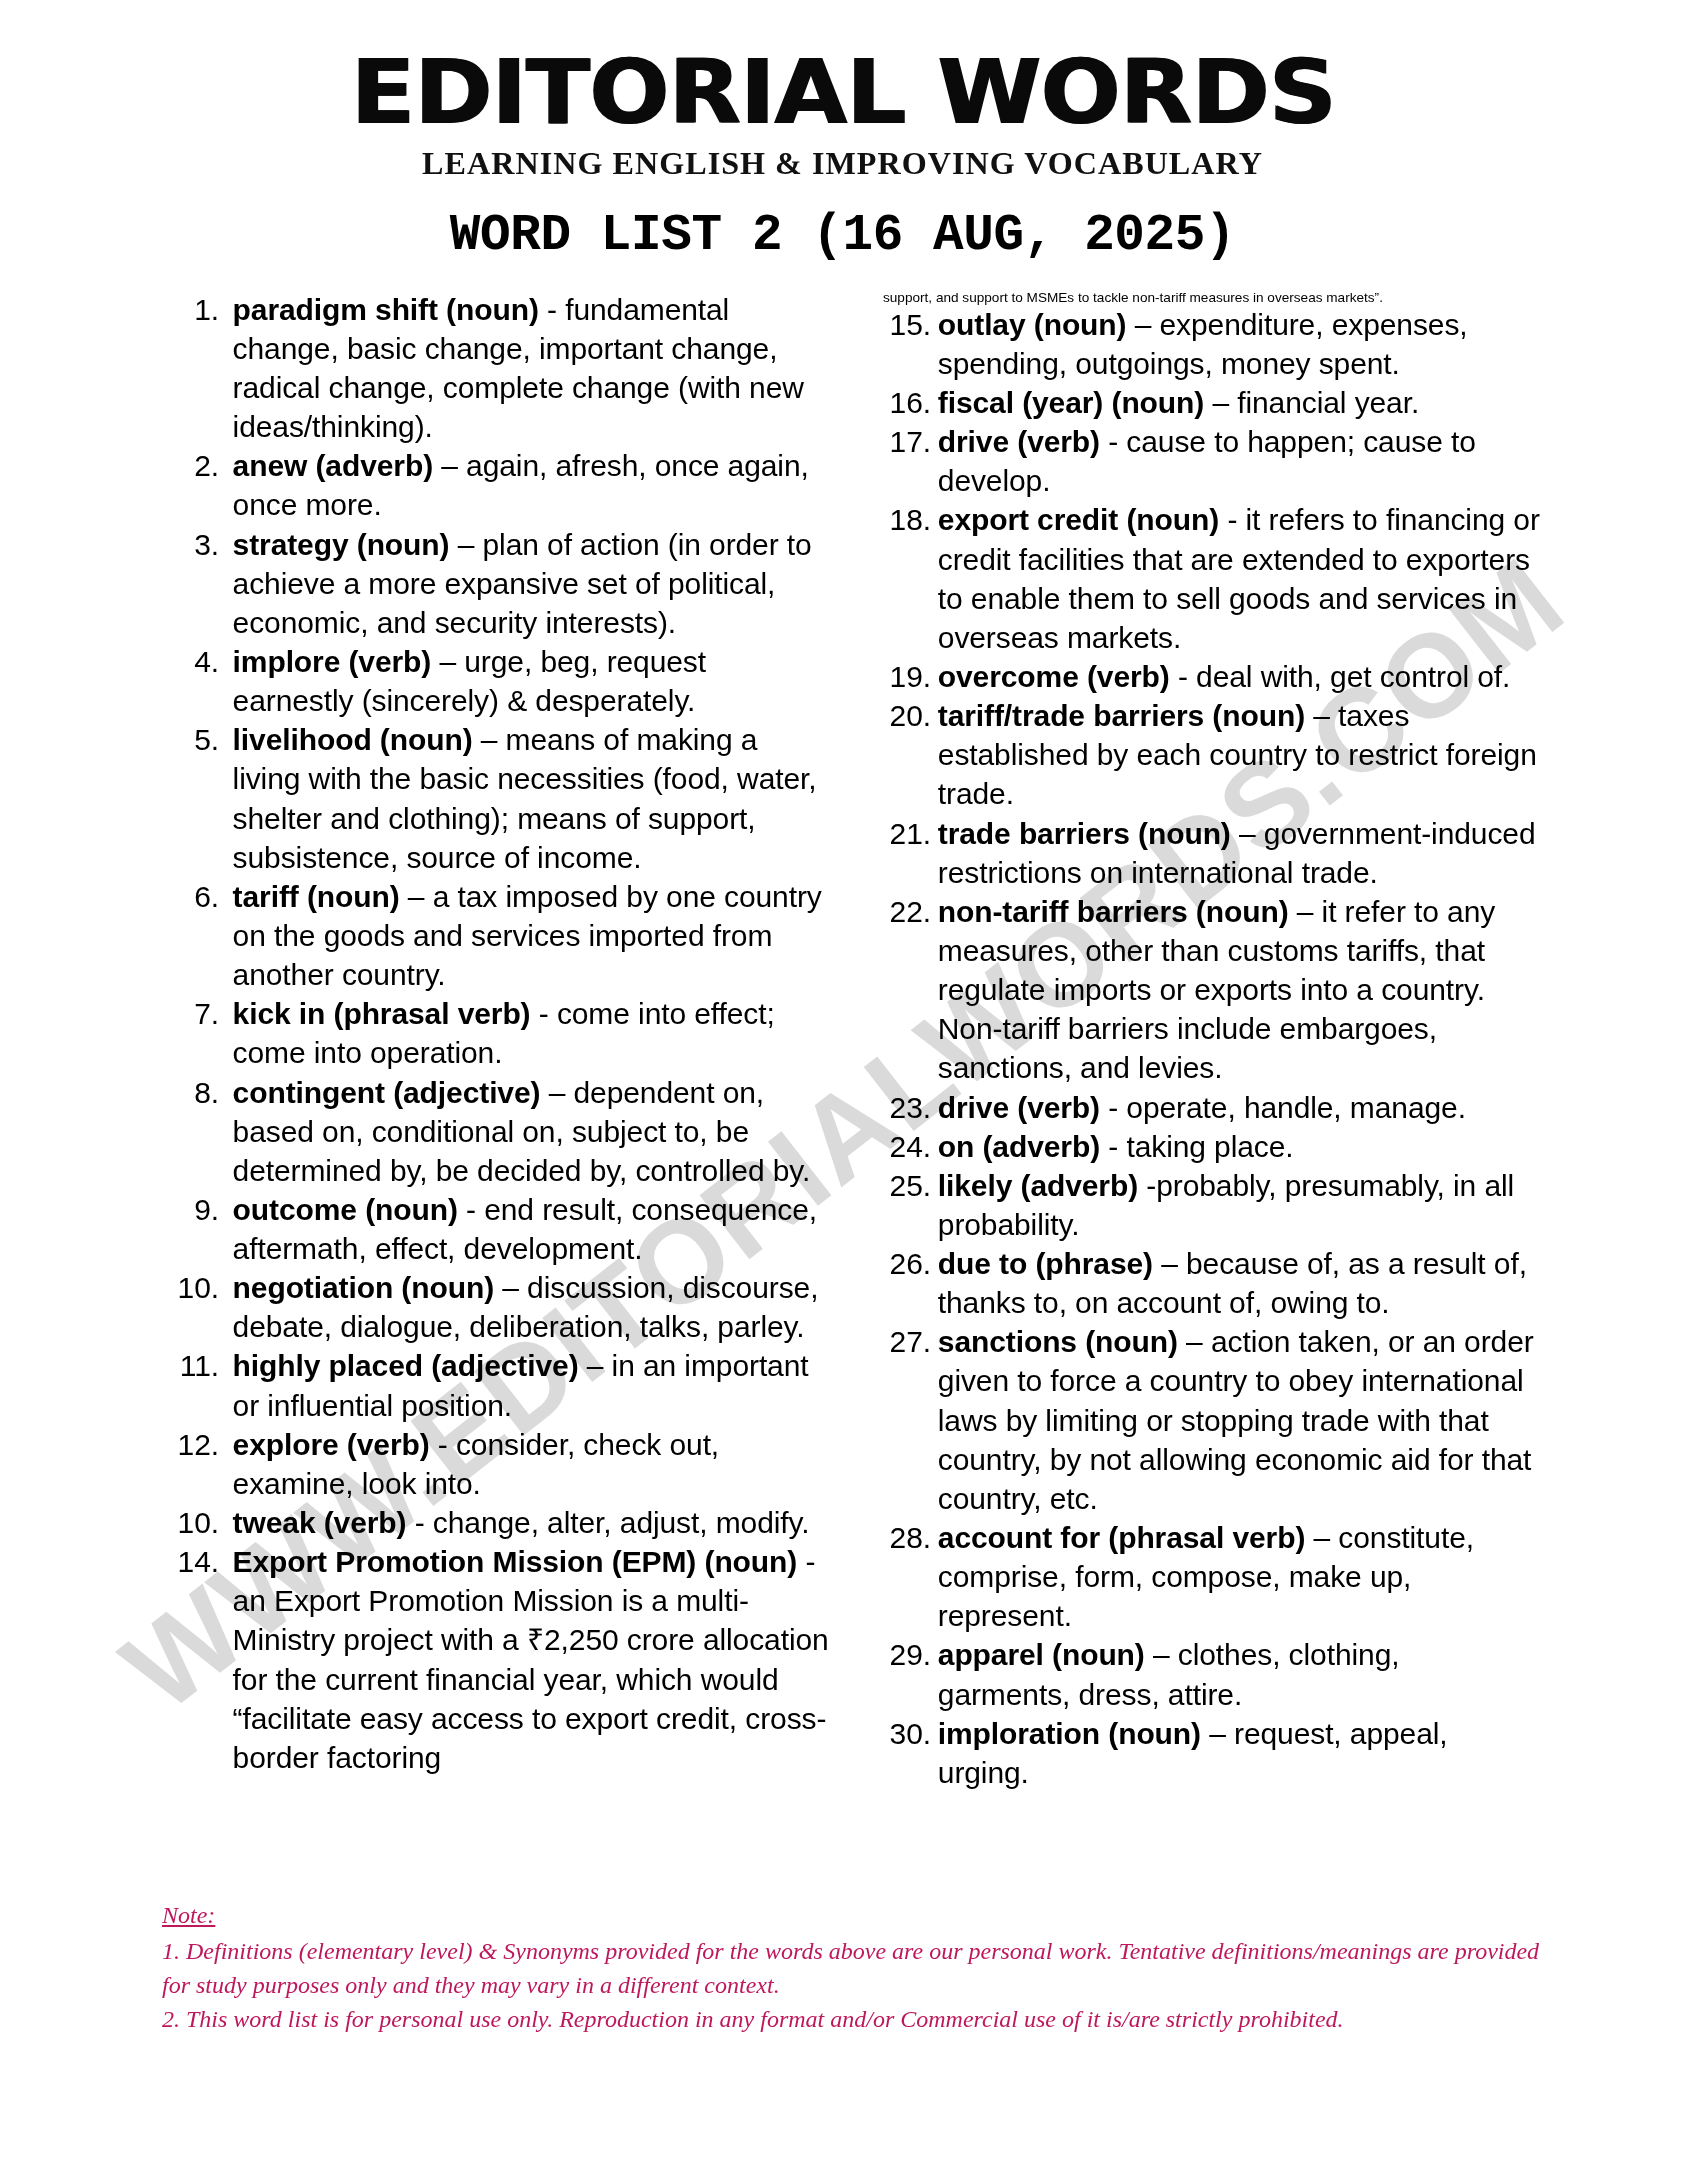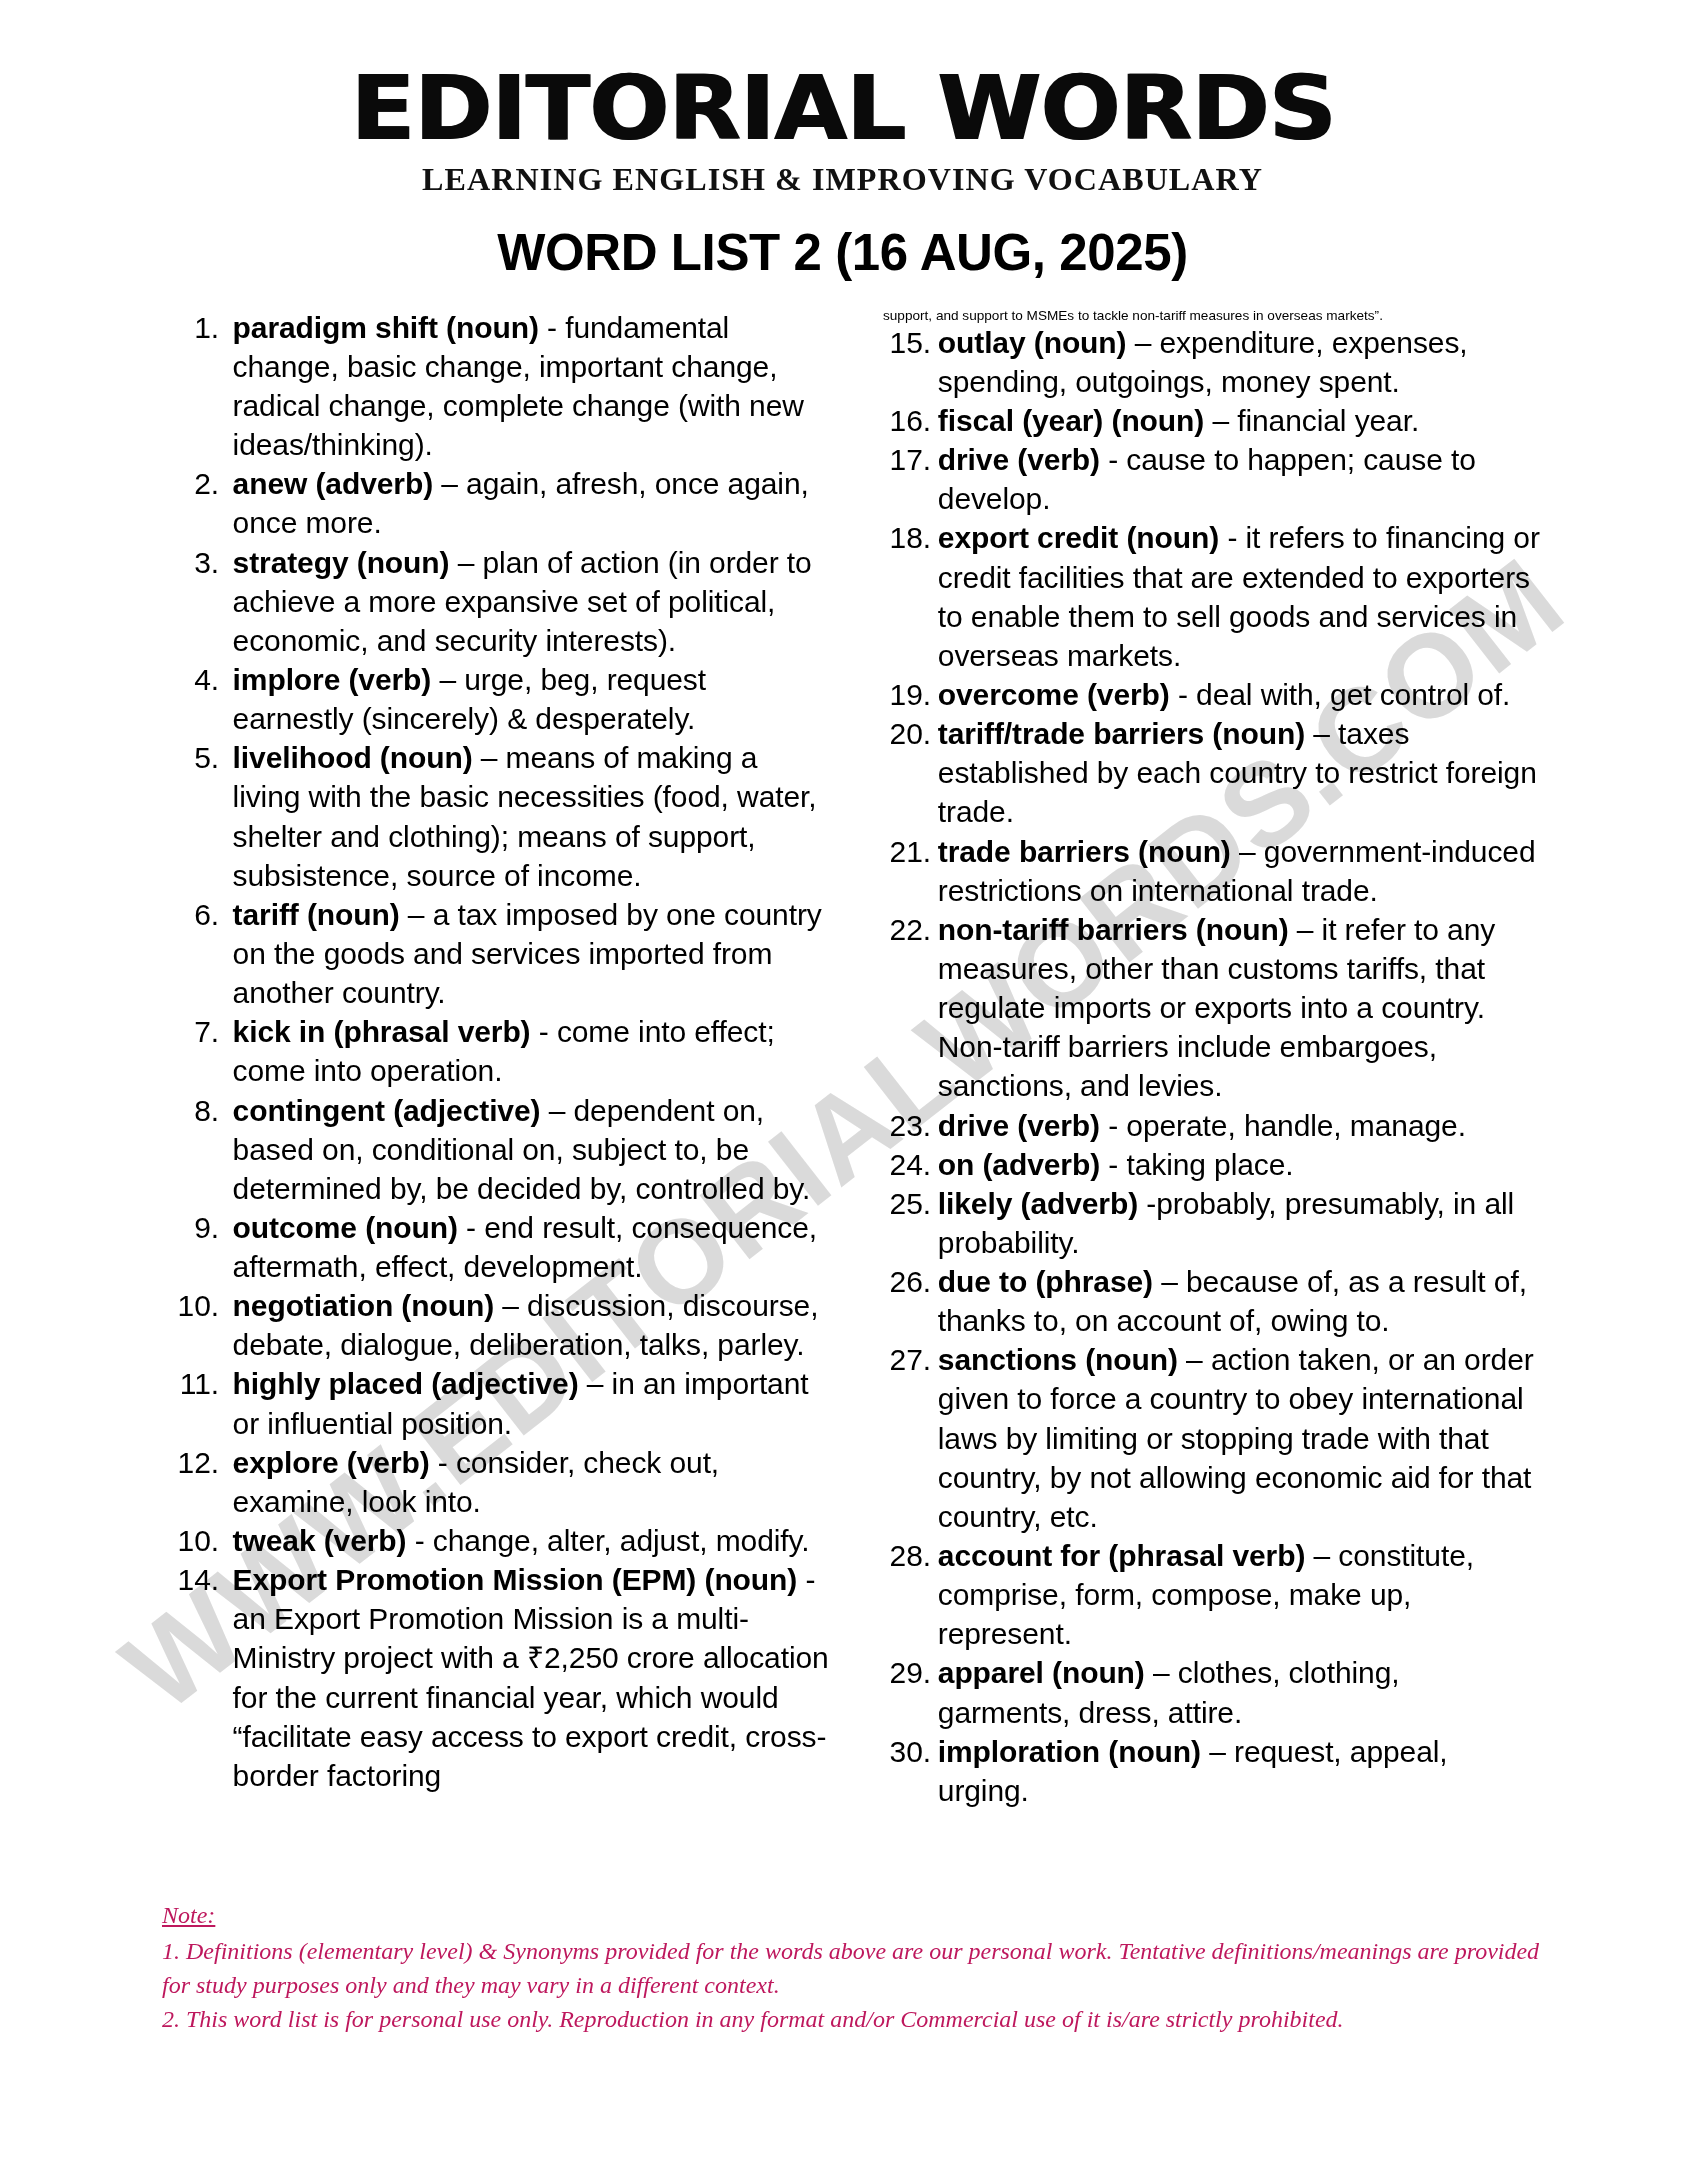--- a/index.html
+++ b/index.html
@@ -43,21 +43,21 @@
     letter-spacing: 1.7px;
     color: #d9d9d9;
     opacity: 0.95;
     user-select: none;
   }
 
   
   .header {
     position: relative;
     z-index: 3;
-    padding-top: 64px;
+    padding-top: 48px;
     text-align: center;
   }
   .logo-main {
     font-family: "DejaVu Sans", sans-serif;
     font-weight: 700;
     font-size: 89px;
     line-height: 1.0;
     letter-spacing: -0.9px;
     transform: scaleX(1.06);
     color: #0a0a0a;
@@ -68,21 +68,21 @@
     font-family: "Liberation Serif", serif;
     font-weight: 700;
     font-size: 31.5px;
     letter-spacing: 1px;
     margin-top: 8.5px;
     color: #111111;
     white-space: nowrap;
     transform: scaleX(1.02);
   }
   .doc-title {
-    font-family: Liberation Sans, sans-serif;
+    font-family: Liberation Mono, monospace;
     font-weight: 700;
     font-size: 51px;
     letter-spacing: -0.4px;
     margin-top: 25.6px;
     color: #000000;
   }
 
   
   .columns {
     position: relative;

